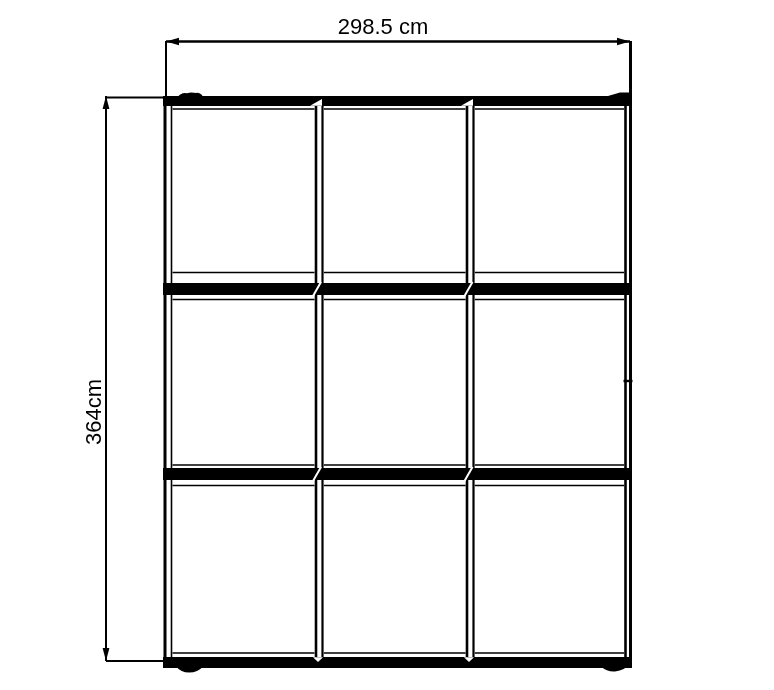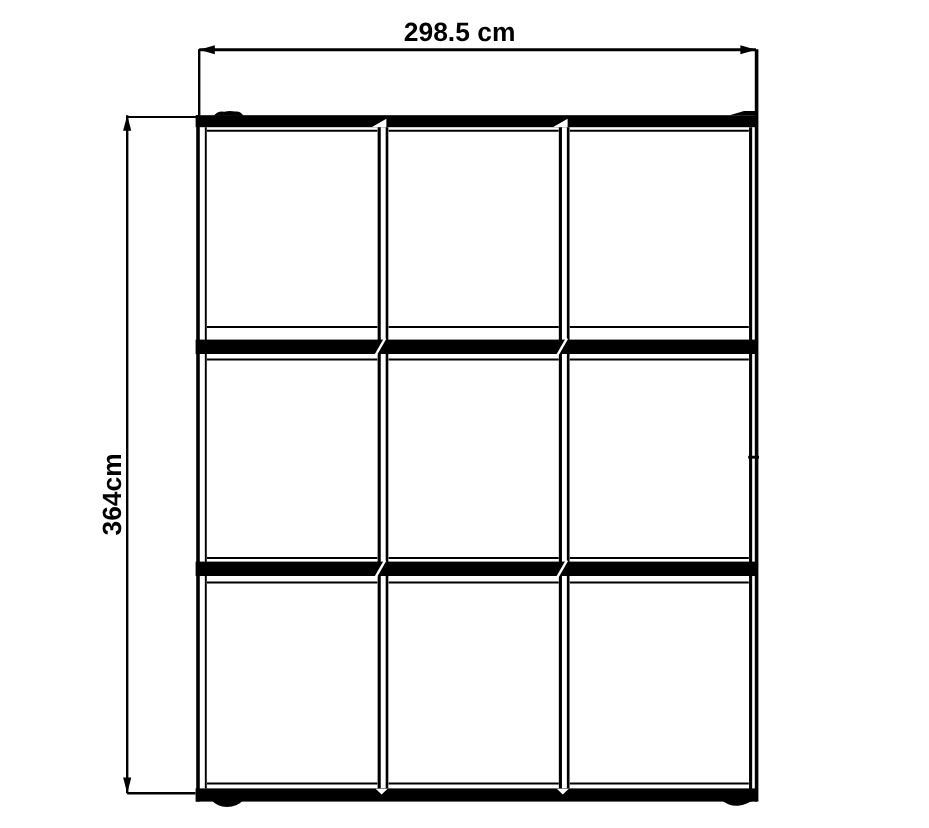--- a/index.html
+++ b/index.html
@@ -7,21 +7,20 @@
     padding: 0;
     background: #ffffff;
   }
   .canvas {
     position: relative;
     width: 774px;
     height: 690px;
     background: #a16207;
     overflow: hidden;
     font-family: "Liberation Sans", sans-serif;
-    font-weight: bold;
   }
   svg text {
     font-family: "Liberation Sans", sans-serif;
     fill: #000000;
   }
 </style>
 </head>
 <body>
 
 <div class="canvas">

